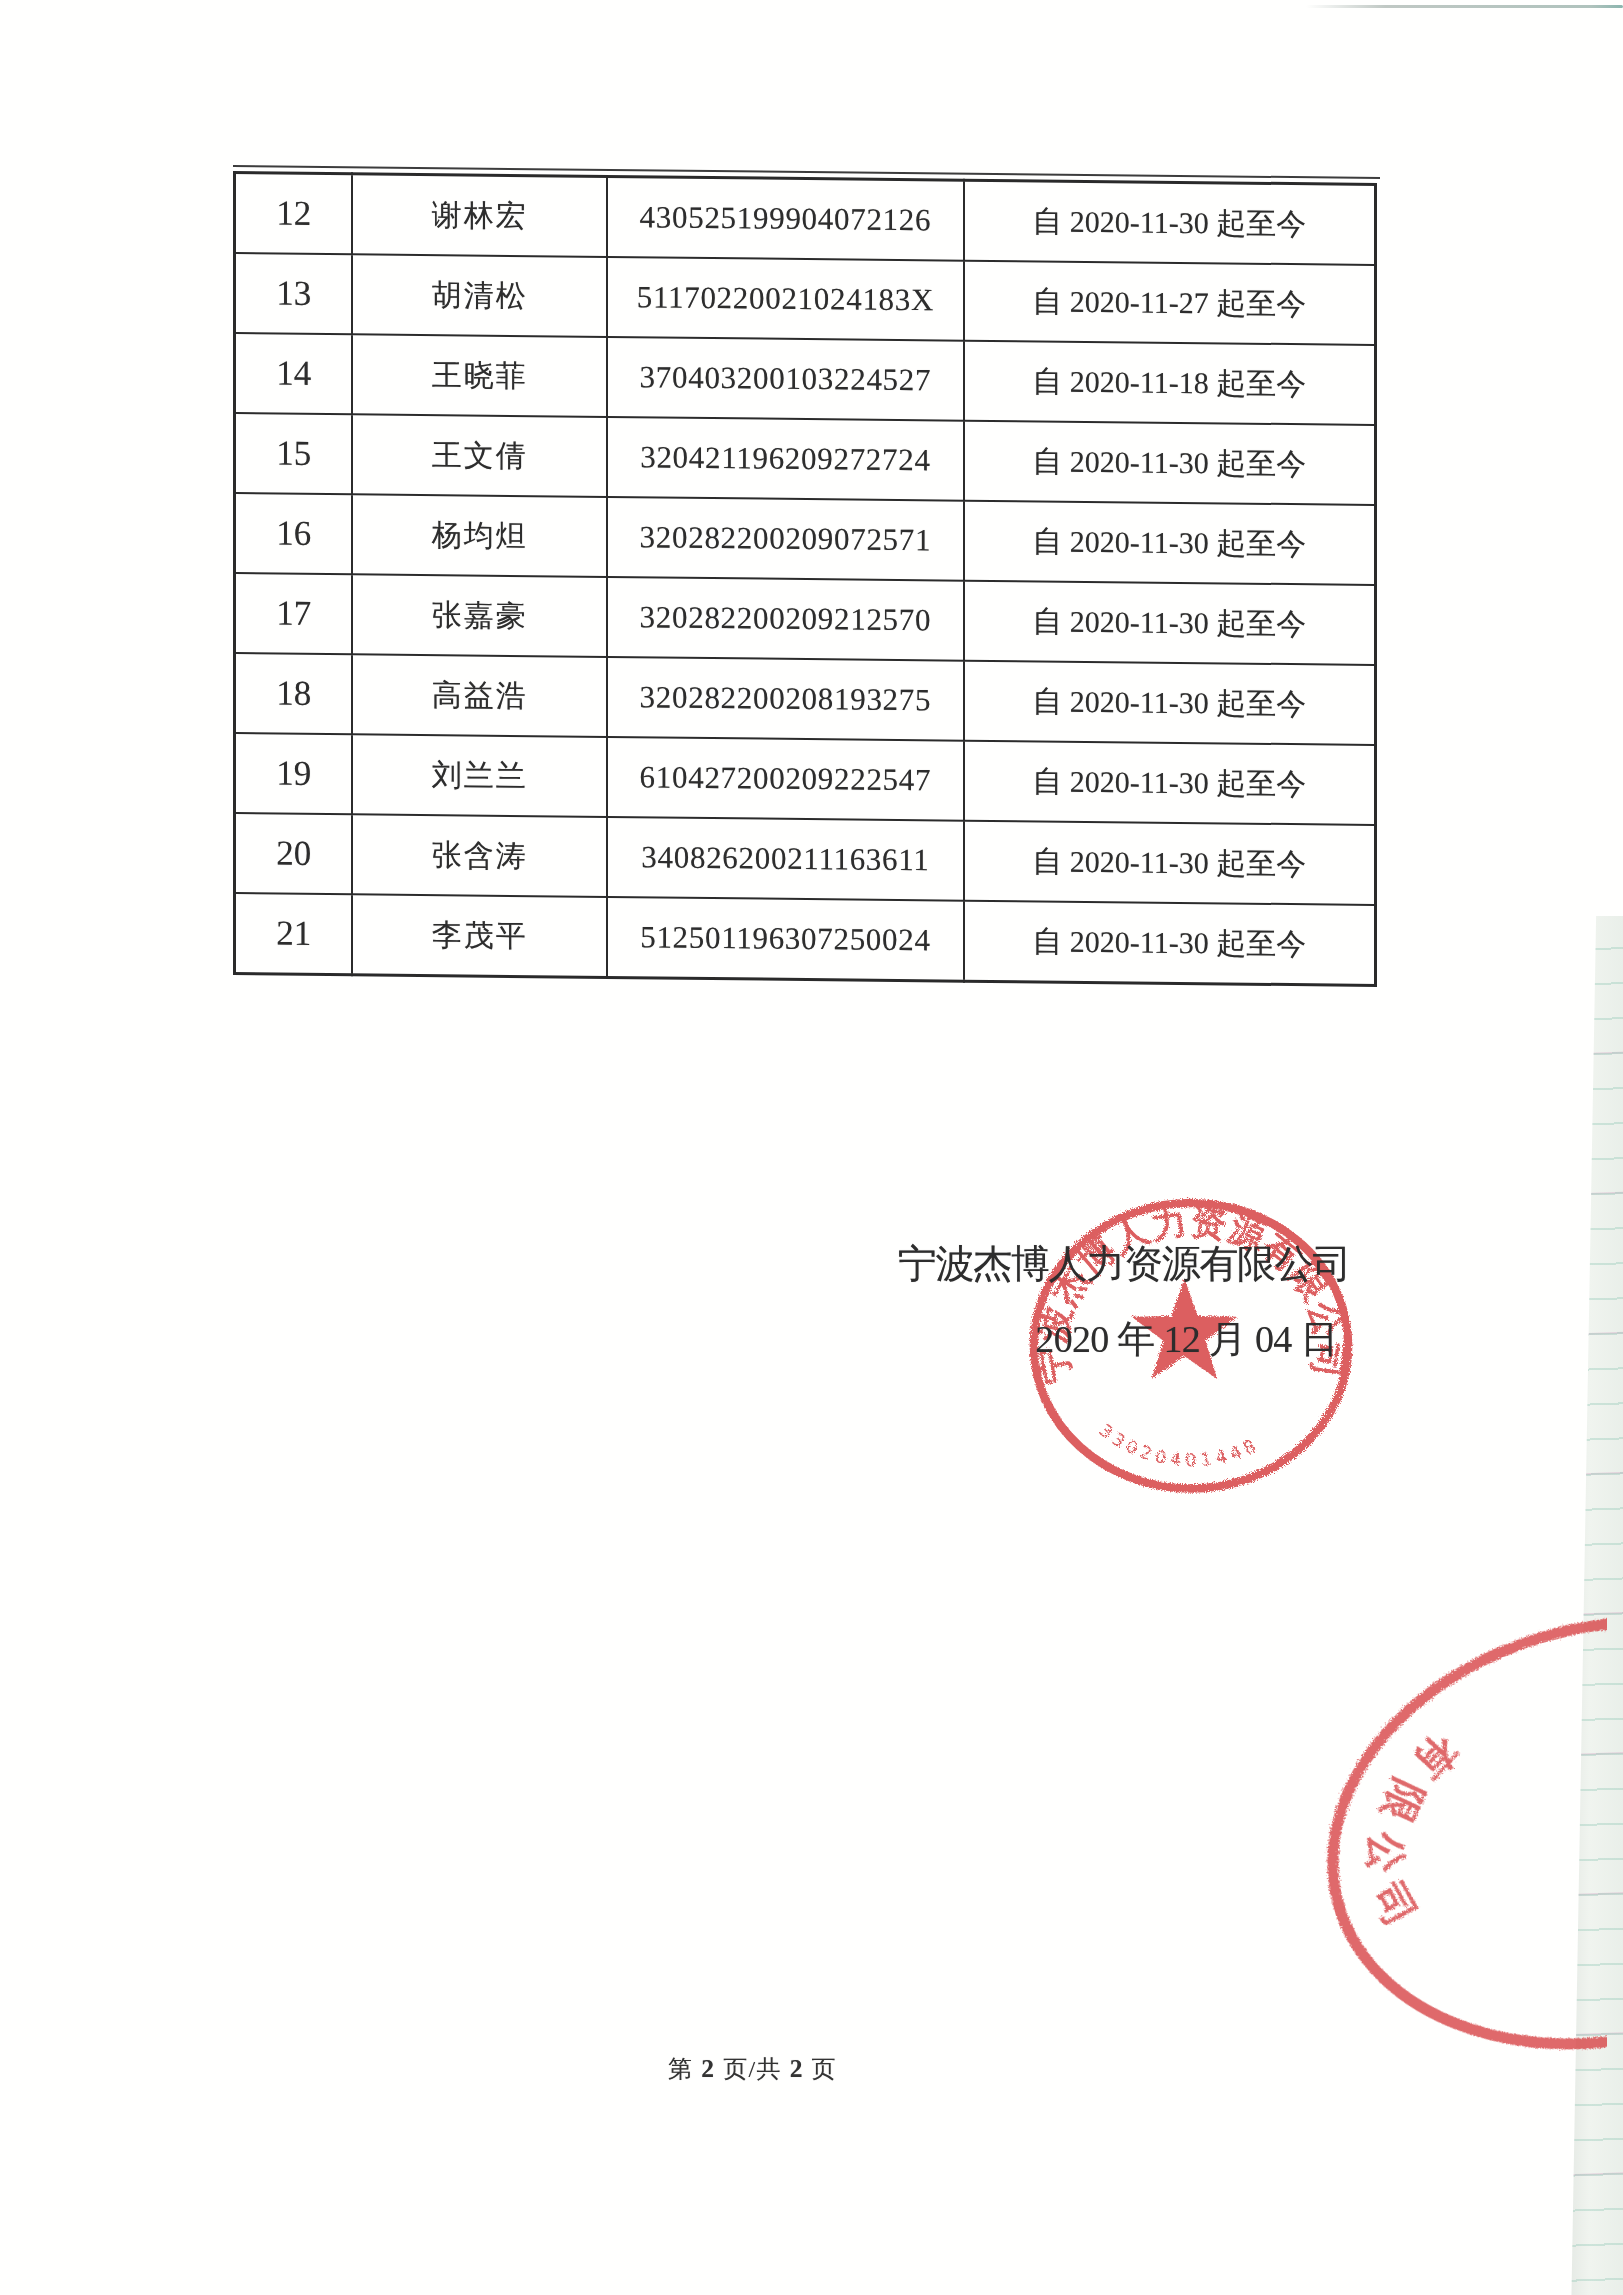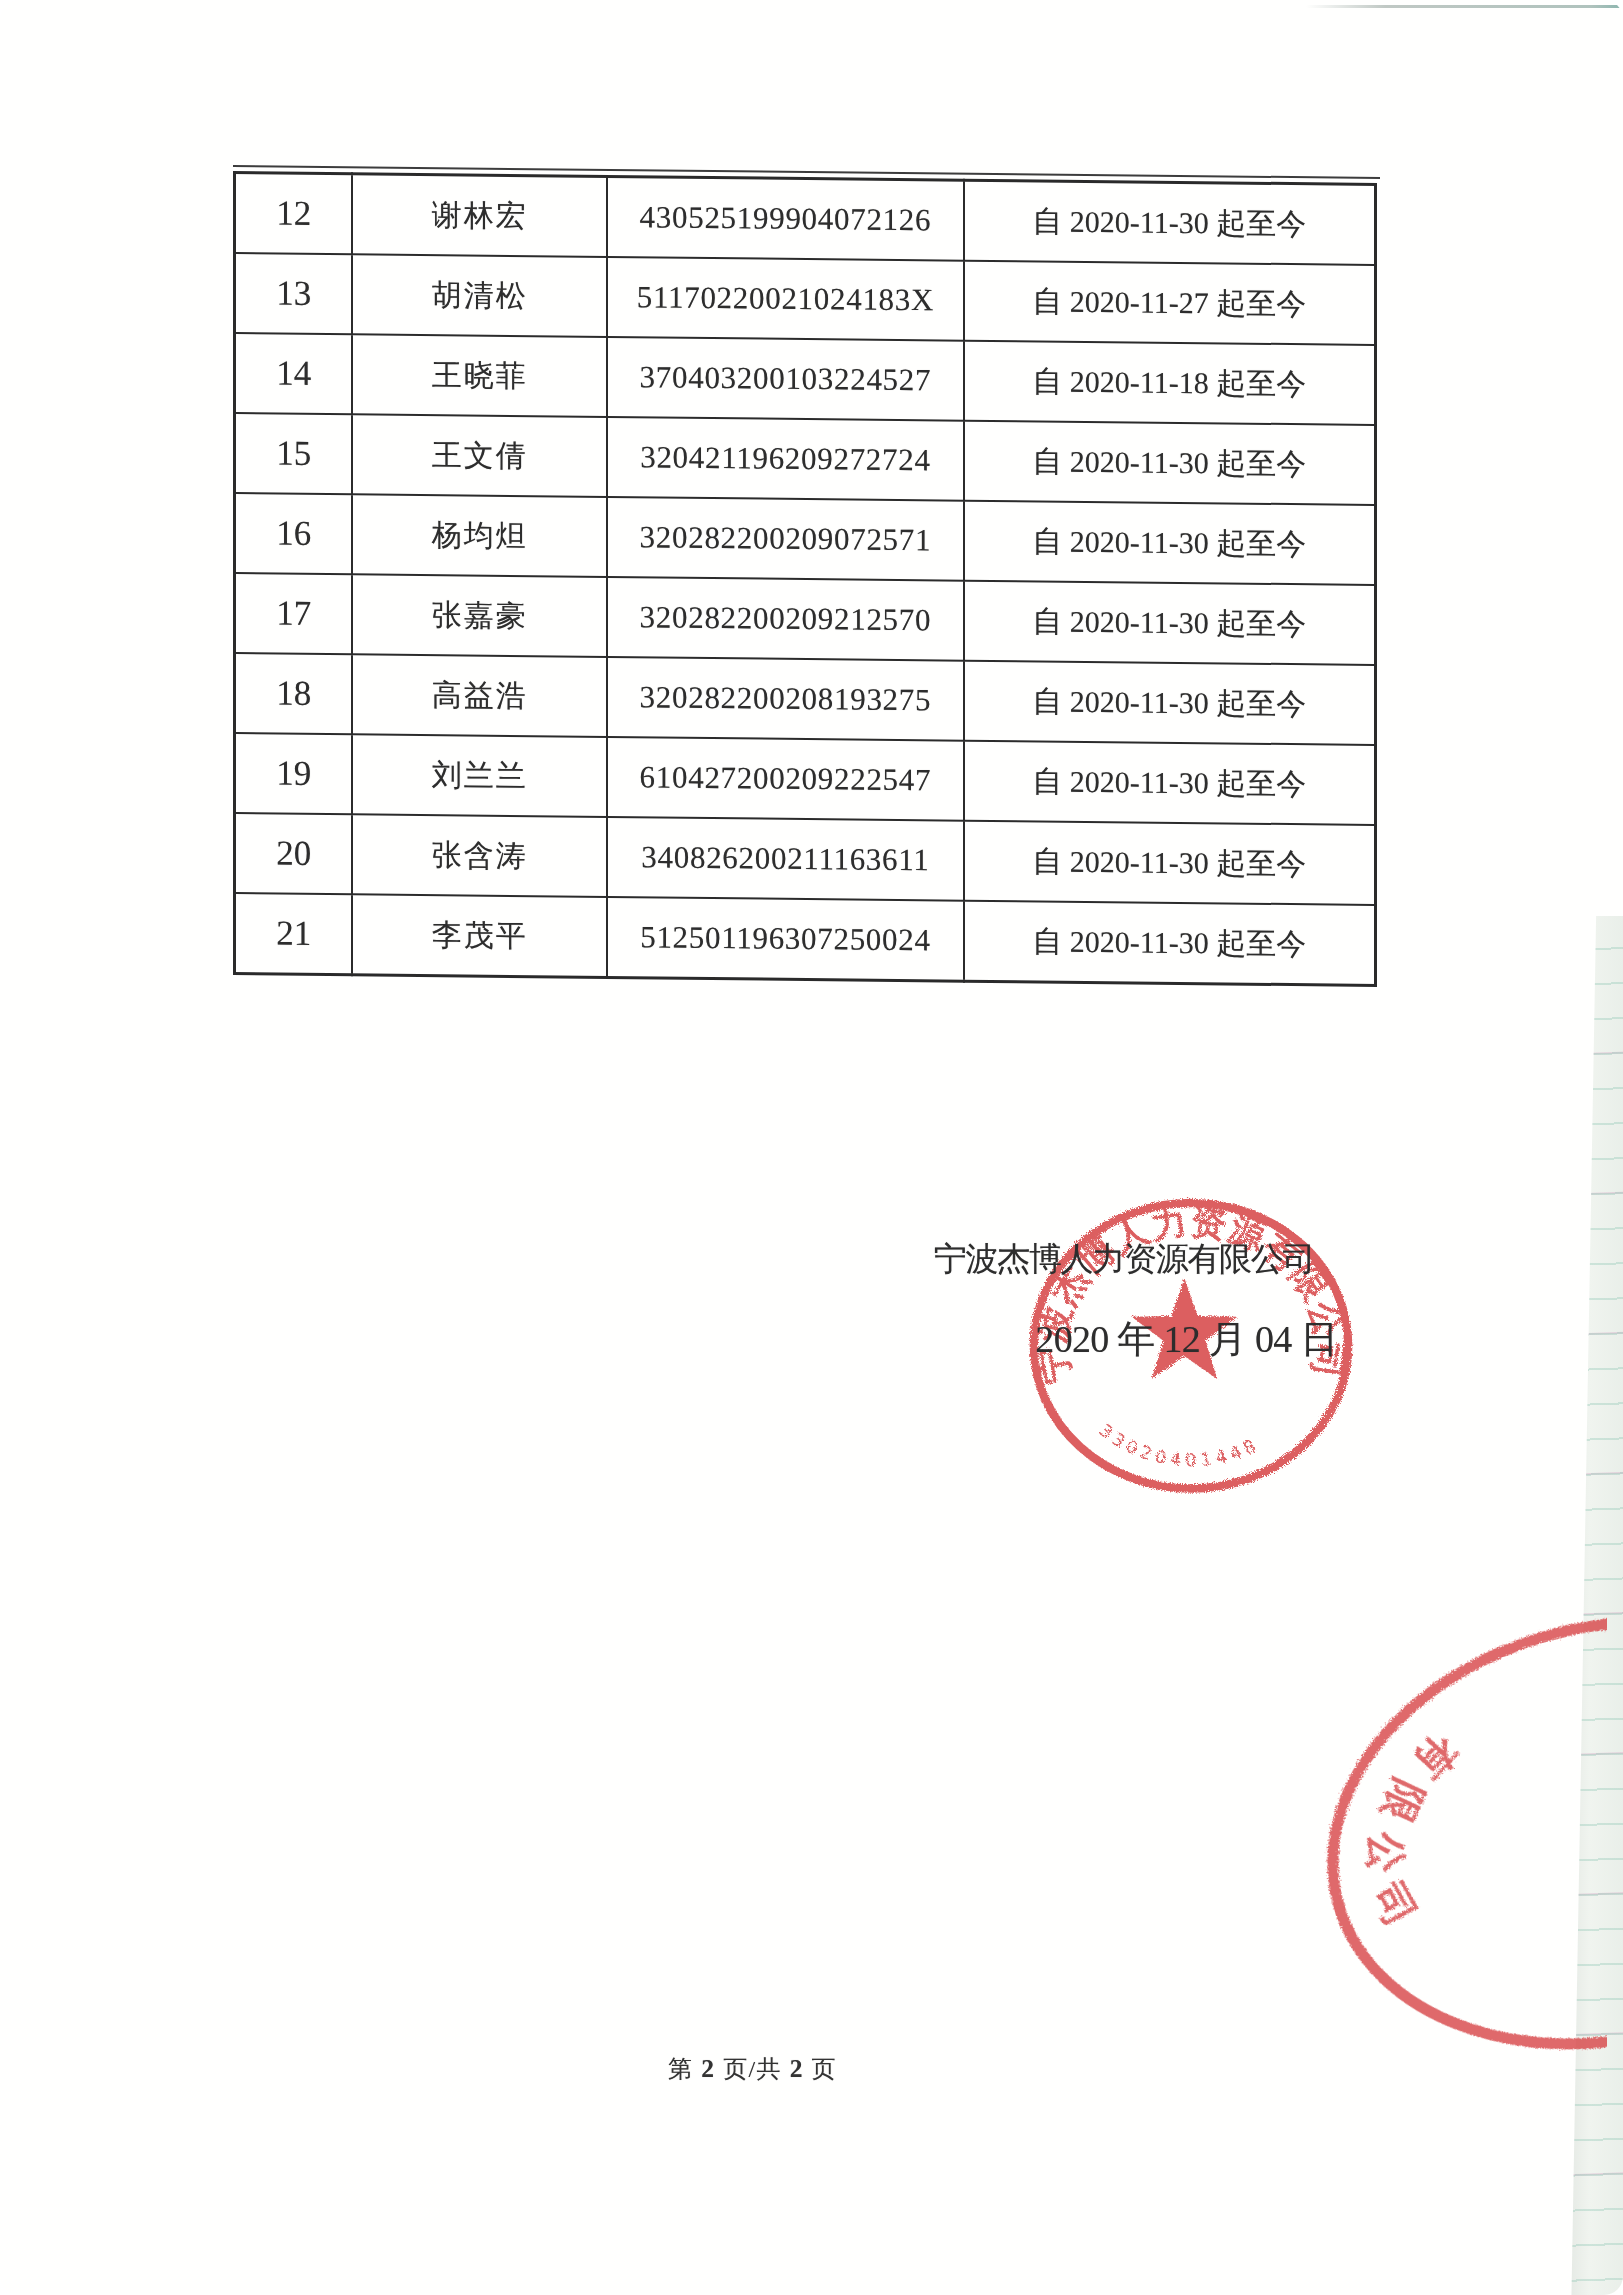--- a/index.html
+++ b/index.html
@@ -3,21 +3,20 @@
 <meta charset="utf-8">
 <style>
   html,body{margin:0;padding:0;background:#ffffff;}
   #page{
     position:relative;
     width:1623px;height:2295px;
     background:#fffffe;
     overflow:hidden;
     font-family:"Liberation Serif","DejaVu Serif",serif;
     color:#2d2d2d;
-    border-radius:19px;
   }
   .ink{ text-shadow:0 0 0.7px rgba(40,40,40,.45); }
 
   
   .scan-topline{
     position:absolute; top:4.6px; left:1306px; width:317px; height:3.3px;
     background:linear-gradient(to right, rgba(150,160,155,0), rgba(140,155,148,.55) 25%, rgba(110,145,135,.55) 90%, rgba(90,150,140,.7));
     border-radius:2px;
   }
   .scan-strip{
@@ -50,21 +49,21 @@
     white-space:nowrap; overflow:visible;
   }
   td.c-no   { width:115px; font-size:35px; }
   td.c-name { width:252px; font-size:30px; letter-spacing:2px; }
   td.c-id   { width:353px; font-size:31px; letter-spacing:0.7px; }
   td.c-per  { width:408px; font-size:30px; }
 
   
   .sig-company{
     position:absolute; left:895px; top:1237px; width:458px;
-    font-size:33px; letter-spacing:-1.3px; text-align:center; z-index:5;
+    font-size:39px; letter-spacing:-1.3px; text-align:center; z-index:5;
   }
   .sig-date{
     position:absolute; left:1026px; top:1314px; width:321px;
     font-size:38px; letter-spacing:-0.7px; text-align:center; z-index:5;
   }
 
   
   .seal-main{ position:absolute; left:1024px; top:1195px; z-index:3; }
   .seal-partial{ position:absolute; left:1303px; top:1591px; z-index:2; }
   .seal-paint{ fill:#d84a4c; }

